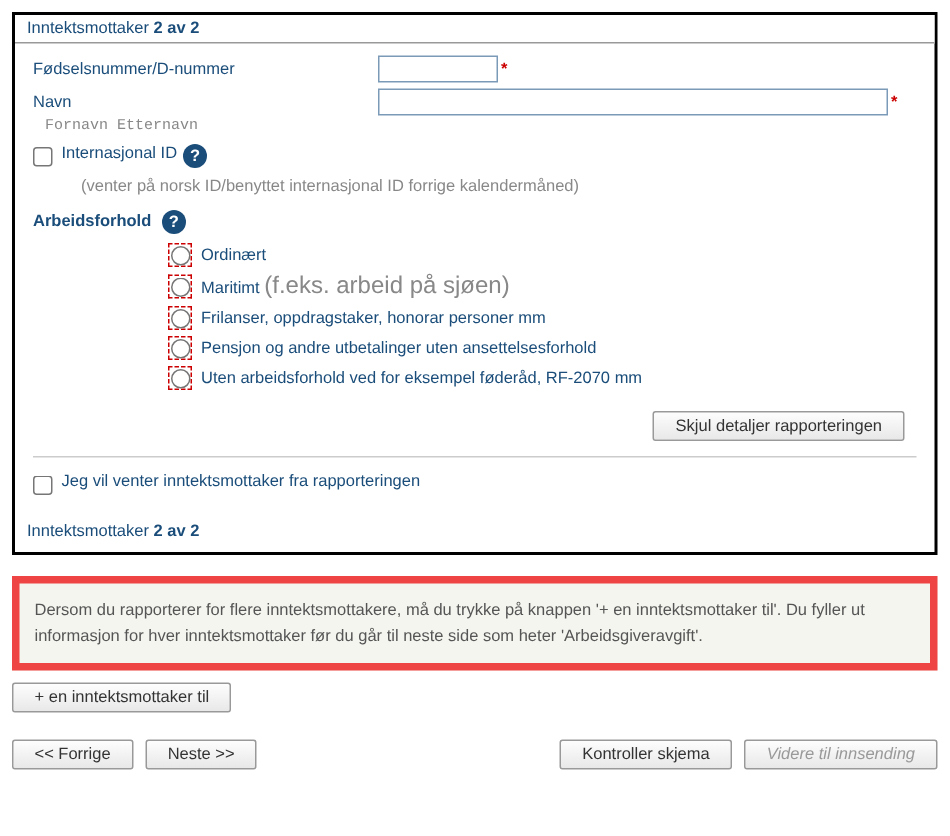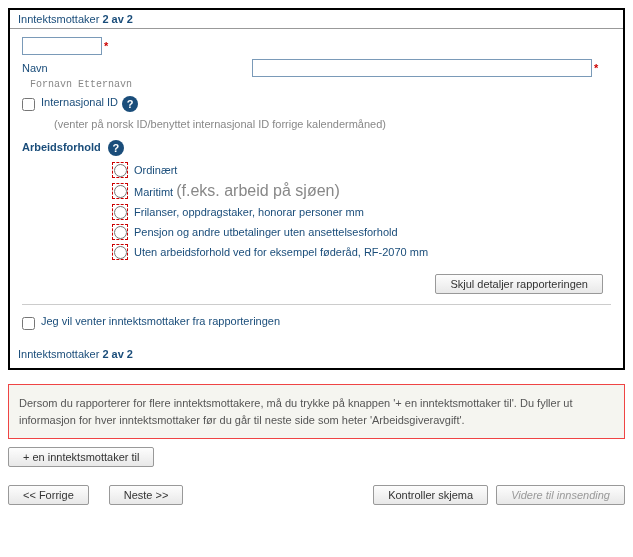--- a/index.html
+++ b/index.html
@@ -39,39 +39,40 @@
     
     .detail-button-row { text-align: right; margin: 14px 0 8px 0; padding-right: 8px; }
     .std-button { border: 1px solid #999; background: linear-gradient(#fdfdfd, #e8e8e8); padding: 3px 14px; font-size: 11px; color: #333; cursor: pointer; border-radius: 2px; font-family: inherit; }
     .std-button.disabled { color: #999; font-style: italic; cursor: default; }
     
     .divider { border: none; border-top: 1px solid #ccc; margin: 10px 0; }
     
     .bottom-counter { color: #1a4d7a; padding: 4px 8px 8px 8px; font-size: 11px; }
     .bottom-counter strong { font-weight: bold; }
     
-    .info-box { border: 1px solid #ef4444; background: #f5f5f0; margin: 14px 8px 8px 8px; padding: 10px; font-size: 11px; color: #555; line-height: 1.5; }
+    .info-box { border: 5px solid #ef4444; background: #f5f5f0; margin: 14px 8px 8px 8px; padding: 10px; font-size: 11px; color: #555; line-height: 1.5; }
     
     .add-button-row { margin: 8px; }
     
     .nav-buttons { display: flex; justify-content: space-between; align-items: center; margin: 18px 8px 8px 8px; gap: 8px;}
-    .nav-left { display: flex; gap: 20px; }
+    .nav-left { display: flex; gap: 8px; }
     .nav-right { display: flex; gap: 8px; margin-left: 40px; }
   </style>
 </head>
 <body>
 
 <div class="main-panel">
   <div class="section-header">
     <span>Inntektsmottaker</span>
     <strong>2 av 2</strong>
   </div>
 
   <div class="form-section">
     <div class="form-row">
+      <span class="form-label">Fødselsnummer/D-nummer</span>
       <input type="text" class="text-input" style="width: 80px;">
       <span class="required-mark">*</span>
     </div>
 
     <div class="form-row">
       <span class="form-label">Navn</span>
       <input type="text" class="text-input wide" style="">
       <span class="required-mark">*</span>
     </div>
     <div class="form-subtext">Fornavn Etternavn</div>

